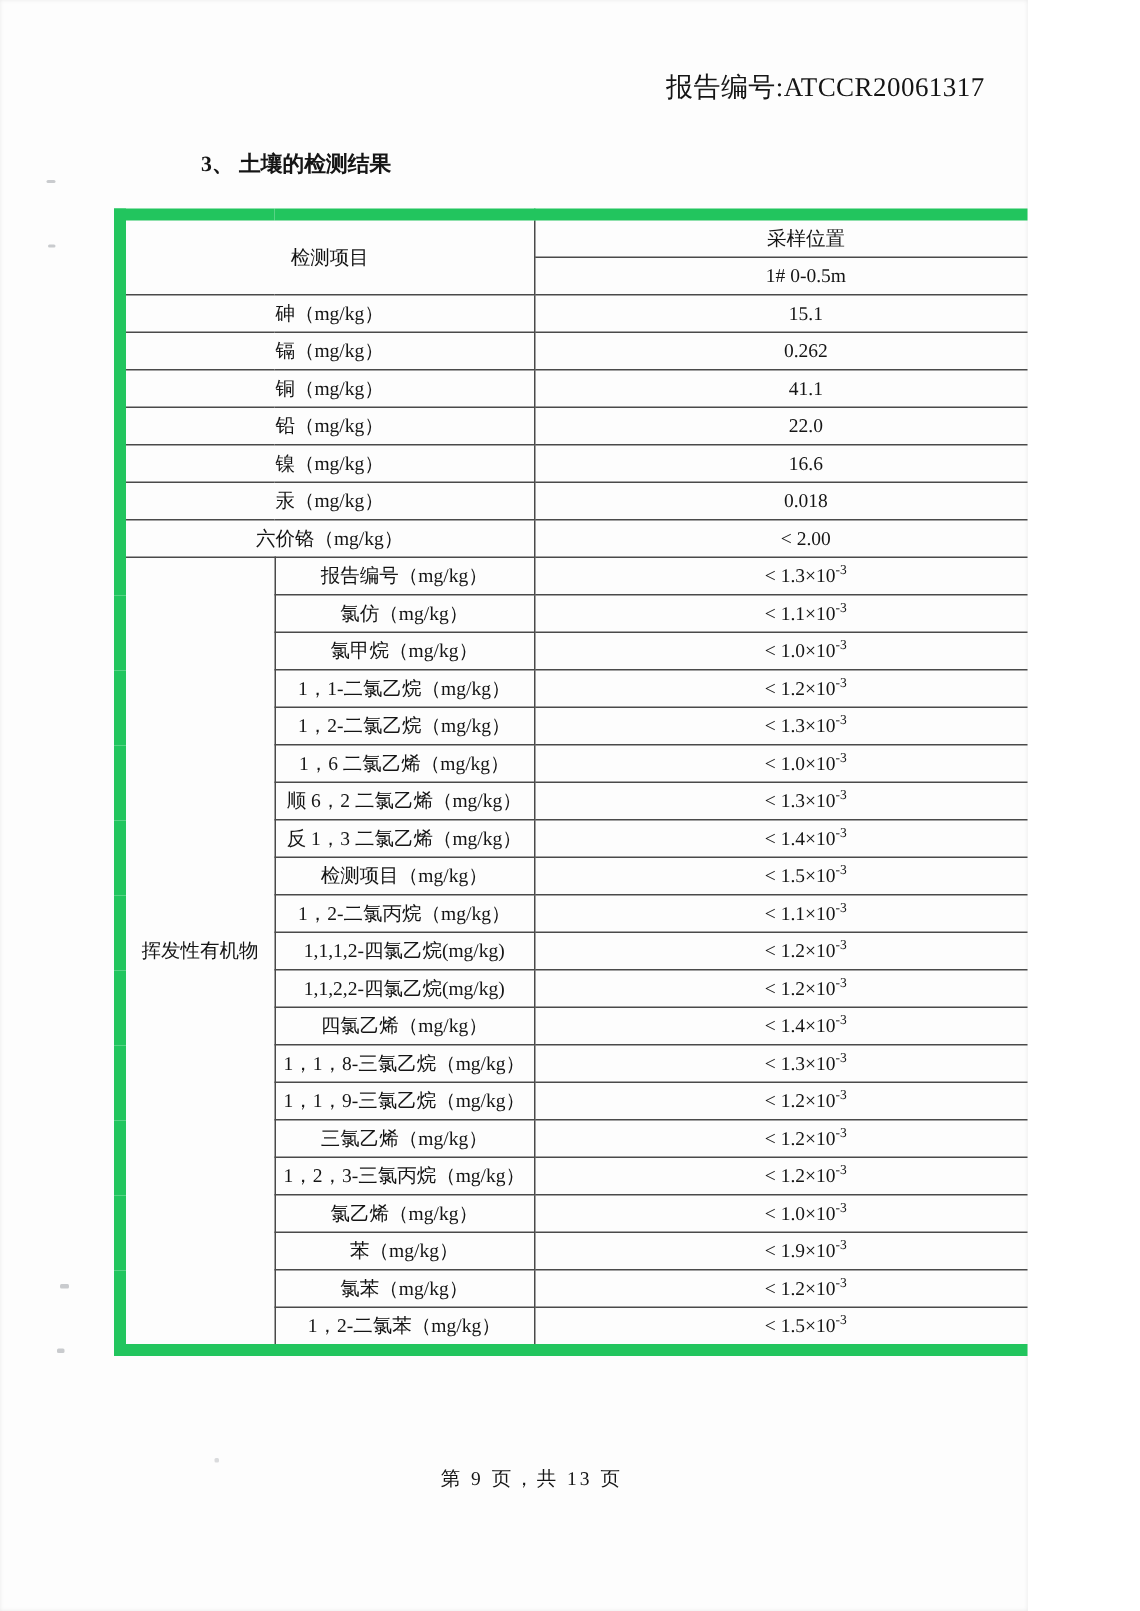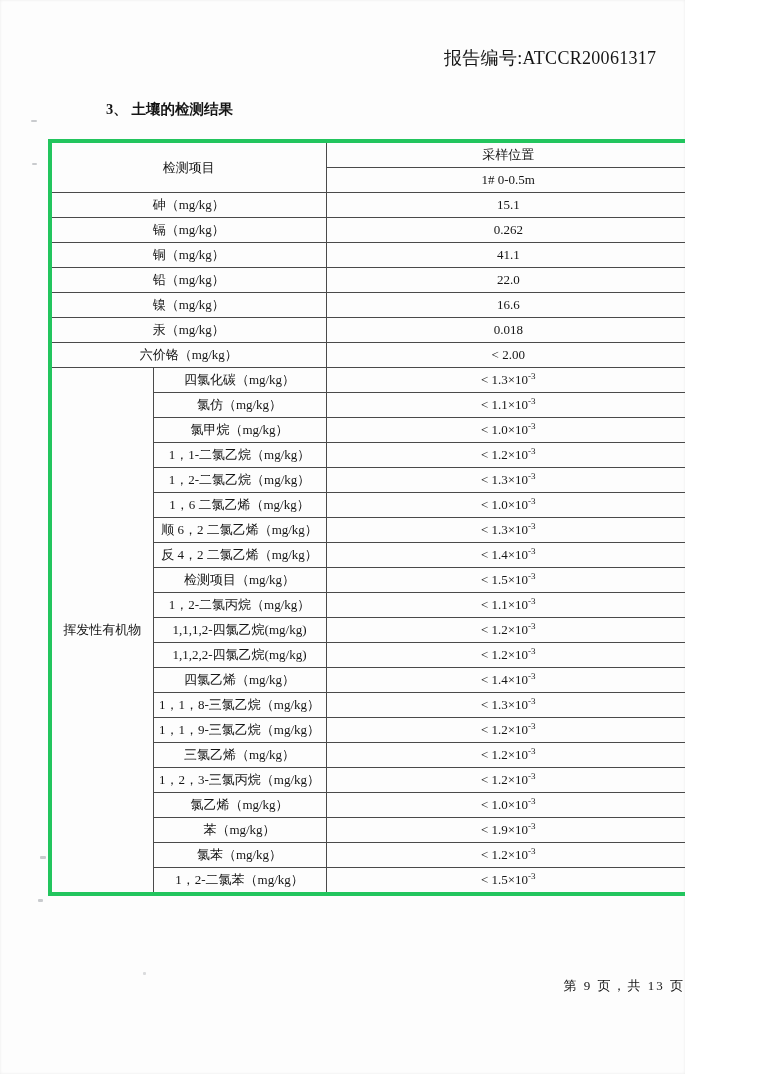--- a/index.html
+++ b/index.html
@@ -20,35 +20,35 @@
   .report-no {
     position: absolute;
     left: 444px;
     top: 46px;
     font-size: 18px;
     letter-spacing: 0.3px;
     white-space: nowrap;
   }
   .section-title {
     position: absolute;
-    left: 106px;
+    left: 134px;
     top: 100px;
     font-size: 14.5px;
     font-weight: bold;
     white-space: nowrap;
     text-align: center;
   }
   table.results {
     position: absolute;
-    left: 48px;
+    left: 76px;
     top: 139px;
     width: 642px;
     border-collapse: collapse;
     table-layout: fixed;
-    border: 4px solid #22c55e;
+    border: 8px solid #22c55e;
   }
   table.results td {
     border: 1px solid #4a4a4a;
     height: 24px;
     text-align: center;
     vertical-align: middle;
     font-size: 13px;
     padding: 0 2px;
     white-space: nowrap;
     overflow: hidden;
@@ -58,24 +58,24 @@
   td.group { font-size: 13.5px; }
   td.item { font-size: 13px; }
   td.val  { font-size: 13.5px; }
   td.val sup {
     font-size: 9px;
     vertical-align: super;
     line-height: 0;
   }
   .page-footer {
     position: absolute;
-    left: 0;
+    left: 12px;
     top: 977px;
     width: 100%;
-    text-align: right;
+    text-align: center;
     font-size: 13px;
     letter-spacing: 2px;
   }
   .artifact {
     position: absolute;
     background: #8a8f94;
     opacity: 0.45;
     border-radius: 1px;
   }
   .a1 { left: 31px;  top: 120px; width: 6px; height: 2px; }
@@ -131,21 +131,21 @@
         <tr>
           <td class="item" colspan="2">汞（mg/kg）</td>
           <td class="val">0.018</td>
         </tr>
         <tr>
           <td class="item" colspan="2">六价铬（mg/kg）</td>
           <td class="val">&lt; 2.00</td>
         </tr>
         <tr>
           <td class="group" rowspan="21">挥发性有机物</td>
-          <td class="item">四氯化碳（mg/kg）</td>
+          <td class="item">报告编号（mg/kg）</td>
           <td class="val">&lt; 1.3×10<sup>-3</sup></td>
         </tr>
         <tr>
           <td class="item">氯仿（mg/kg）</td>
           <td class="val">&lt; 1.1×10<sup>-3</sup></td>
         </tr>
         <tr>
           <td class="item">氯甲烷（mg/kg）</td>
           <td class="val">&lt; 1.0×10<sup>-3</sup></td>
         </tr>
@@ -159,21 +159,21 @@
         </tr>
         <tr>
           <td class="item">1，6 二氯乙烯（mg/kg）</td>
           <td class="val">&lt; 1.0×10<sup>-3</sup></td>
         </tr>
         <tr>
           <td class="item">顺 6，2 二氯乙烯（mg/kg）</td>
           <td class="val">&lt; 1.3×10<sup>-3</sup></td>
         </tr>
         <tr>
-          <td class="item">反 4，2 二氯乙烯（mg/kg）</td>
+          <td class="item">反 1，3 二氯乙烯（mg/kg）</td>
           <td class="val">&lt; 1.4×10<sup>-3</sup></td>
         </tr>
         <tr>
           <td class="item">检测项目（mg/kg）</td>
           <td class="val">&lt; 1.5×10<sup>-3</sup></td>
         </tr>
         <tr>
           <td class="item">1，2-二氯丙烷（mg/kg）</td>
           <td class="val">&lt; 1.1×10<sup>-3</sup></td>
         </tr>

